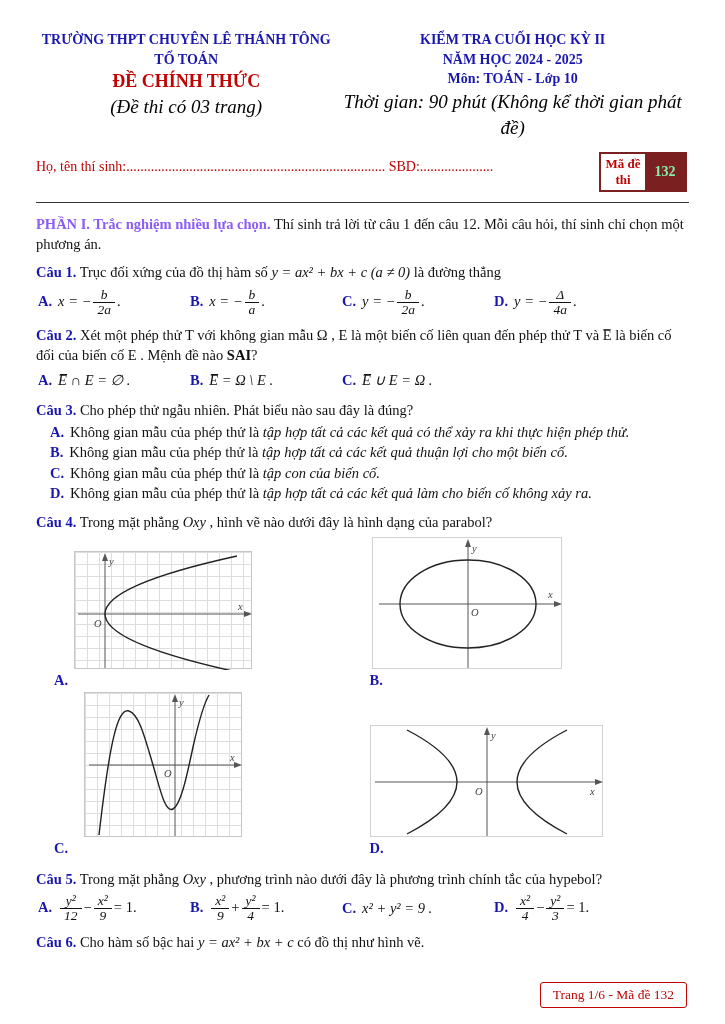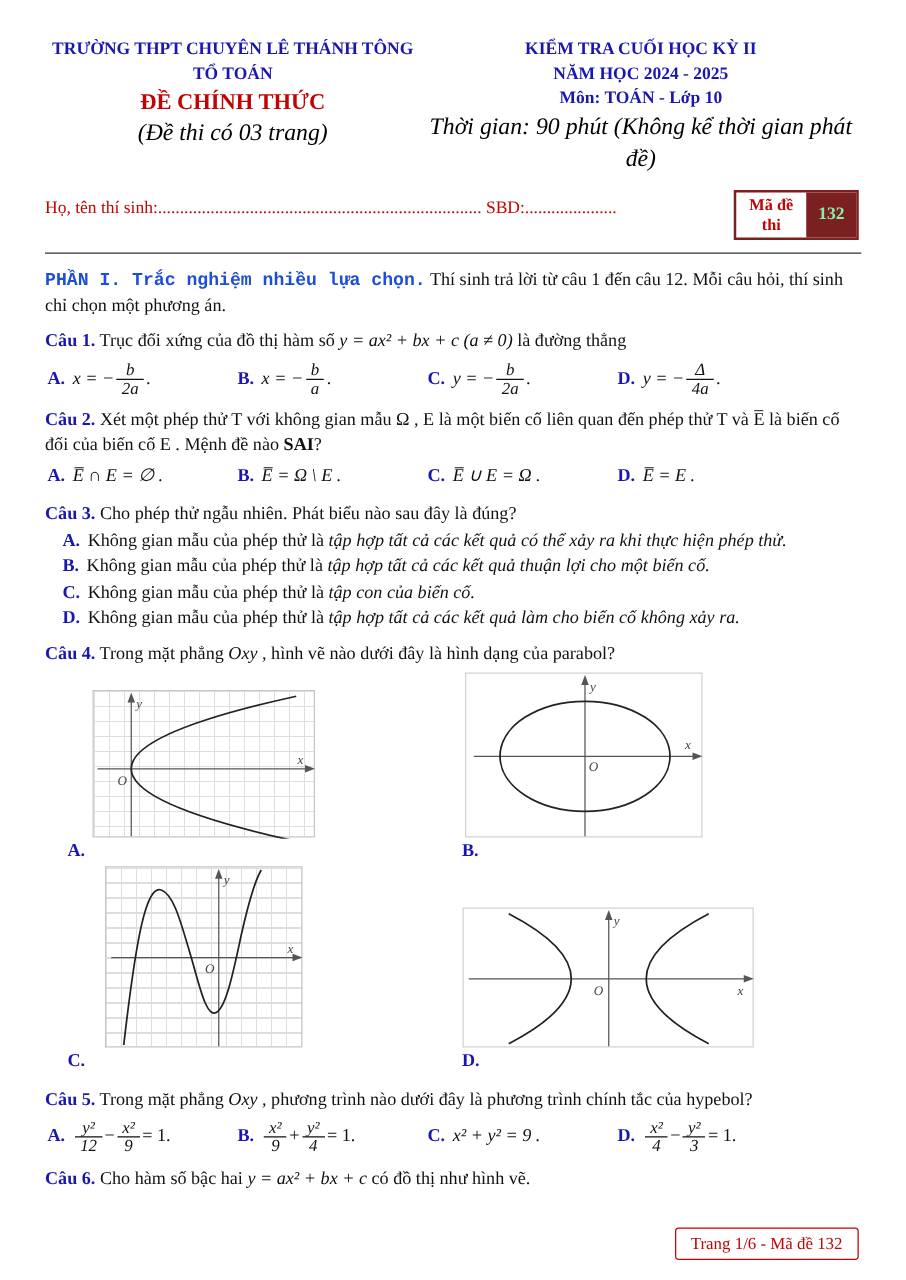--- a/index.html
+++ b/index.html
@@ -2,38 +2,38 @@
 <html><head>
 <meta charset="utf-8">
 <style>
   * { box-sizing: border-box; }
   body { margin:0; background:#888; }
   .page {
     width:725px; height:1024px; margin:0 auto; background:#fff;
     position:relative; font-family:"Liberation Serif", serif;
     font-size:14.5px; color:#111; padding:30px 36px 0; line-height:1.35;
   }
-  .blue { color:#1d4ed8;font-family:Liberation Mono, monospace; }
+  .blue { color:#8b5cf6; }
   .bold { font-weight:bold; }
   .it   { font-style:italic; }
   .mi   { font-style:italic; }
 
   
   .hdr { display:flex; }
   .hdr-left  { width:46%; text-align:center; }
   .hdr-right { width:54%; text-align:center; }
   .hdr .line { font-weight:bold; color:#1a17b0; font-size:14px; line-height:1.4; }
   .hdr .line-red { font-weight:bold; color:#c00404; font-size:18px; line-height:1.4; }
   .hdr .note { font-style:italic; color:#000000; font-weight:normal; font-size:19px; line-height:1.4; }
 
   
   .student { margin-top:16px; color:#c00404; font-size:14px; position:relative; height:40px; }
   .student .fill { white-space:nowrap; overflow:hidden; display:inline-block; max-width:500px; }
   .code-box { position:absolute; right:2px; top:-6px; display:flex; border:2px solid #7b2020; background:#fff; }
-  .code-label { width:56px; color:#c00404; font-weight:bold; font-size:13px; text-align:center; line-height:1.25; padding:2px 3px; }
+  .code-label { width:44px; color:#c00404; font-weight:bold; font-size:13px; text-align:center; line-height:1.25; padding:2px 3px; }
   .code-val { background:#7b2020; color:#86efac; font-weight:bold; width:40px; display:flex; align-items:center; justify-content:center; font-size:14px; }
 
   .sep { border:none; border-top:1px solid #333; margin:4px 0 12px; }
 
   .para { margin:6px 0; }
   .q { margin:9px 0 2px; }
   .qlabel { color:#1a17b0; font-weight:bold; }
 
   .opts { display:flex; margin:5px 0 5px 2px; align-items:center; min-height:22px; }
   .opt  { flex:0 0 152px; white-space:nowrap; }
@@ -110,21 +110,20 @@
     <span class="opt"><span class="ol">B.</span><span class="mi">x = −</span><span class="frac"><span class="num">b</span><span class="den">a</span></span><span>.</span></span>
     <span class="opt"><span class="ol">C.</span><span class="mi">y = −</span><span class="frac"><span class="num">b</span><span class="den">2a</span></span><span>.</span></span>
     <span class="opt"><span class="ol">D.</span><span class="mi">y = −</span><span class="frac"><span class="num">Δ</span><span class="den">4a</span></span><span>.</span></span>
   </div>
 
   <p class="q"><span class="qlabel">Câu 2.</span><span> Xét một phép thử T với không gian mẫu Ω , E là một biến cố liên quan đến phép thử T và E̅ là biến cố đối của biến cố E . Mệnh đề nào </span><span class="bold">SAI</span><span>?</span></p>
   <div class="opts">
     <span class="opt"><span class="ol">A.</span><span class="mi">E̅ ∩ E = ∅ .</span></span>
     <span class="opt"><span class="ol">B.</span><span class="mi">E̅ = Ω \ E .</span></span>
     <span class="opt"><span class="ol">C.</span><span class="mi">E̅ ∪ E = Ω .</span></span>
-    <span class="opt"><span class="ol">D.</span><span class="mi">E̅ = E .</span></span>
   </div>
 
   <p class="q"><span class="qlabel">Câu 3.</span><span> Cho phép thử ngẫu nhiên. Phát biểu nào sau đây là đúng?</span></p>
   <div class="q3opt"><span class="ol">A.</span><span>Không gian mẫu của phép thử là </span><span class="it">tập hợp tất cả các kết quả có thể xảy ra khi thực hiện phép thử.</span></div>
   <div class="q3opt"><span class="ol">B.</span><span>Không gian mẫu của phép thử là </span><span class="it">tập hợp tất cả các kết quả thuận lợi cho một biến cố.</span></div>
   <div class="q3opt"><span class="ol">C.</span><span>Không gian mẫu của phép thử là </span><span class="it">tập con của biến cố.</span></div>
   <div class="q3opt"><span class="ol">D.</span><span>Không gian mẫu của phép thử là </span><span class="it">tập hợp tất cả các kết quả làm cho biến cố không xảy ra.</span></div>
 
   <p class="q"><span class="qlabel">Câu 4.</span><span> Trong mặt phẳng </span><span class="mi">Oxy</span><span> , hình vẽ nào dưới đây là hình dạng của parabol?</span></p>
 

